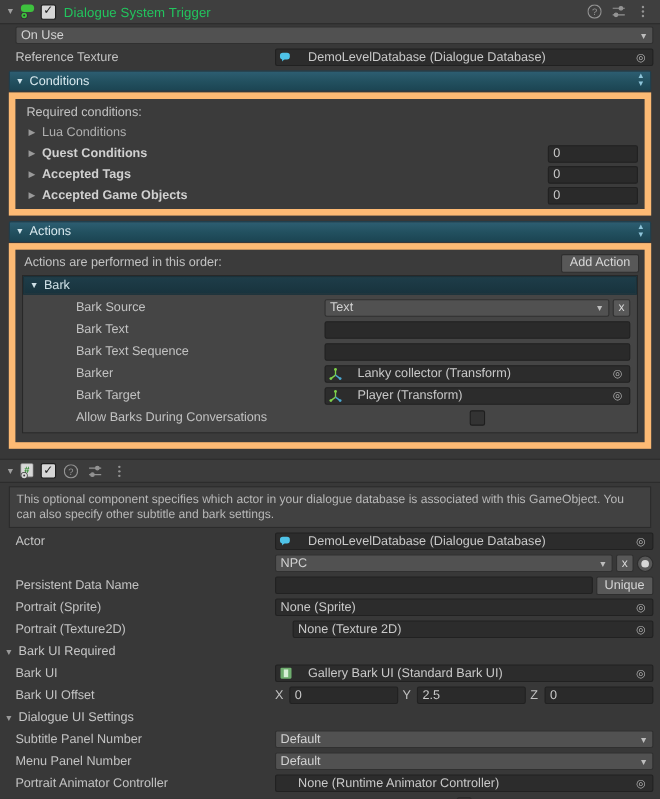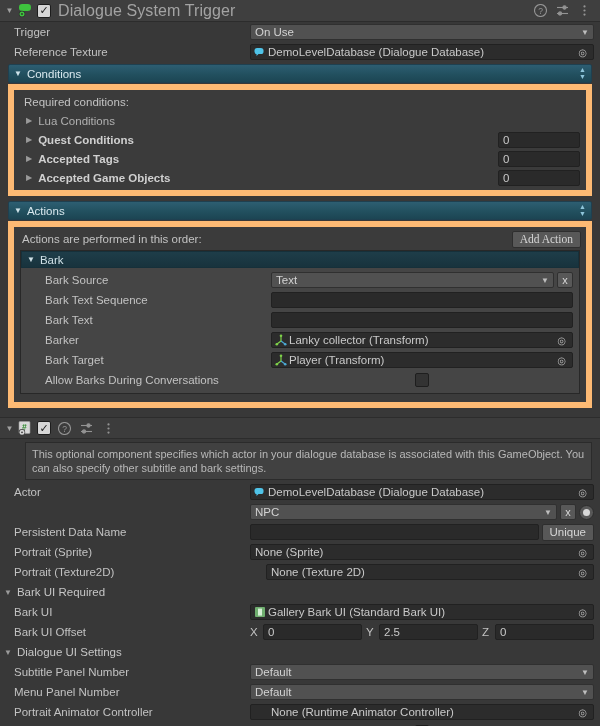--- a/index.html
+++ b/index.html
@@ -23,37 +23,37 @@
     width: 13px; height: 22px; display: flex; align-items: center; justify-content: center;
     color: #a0a0a0; font-size: 8px; flex: 0 0 13px;
   }
   .comp-icon { width: 17px; height: 17px; margin: 0 3px 0 1px; flex: 0 0 17px; position: relative; }
   .chk {
     width: 14px; height: 14px; background: #d6d6d6; border: 1px solid #1d1d1d;
     border-radius: 2px; margin-right: 7px; flex: 0 0 14px;
     display: flex; align-items: center; justify-content: center;
     color: #1a1a1a; font-size: 11px; line-height: 1;
   }
-  .comp-title { color: #a3a3a3; font-size: 16px; flex: 1; letter-spacing: .1px; }
+  .comp-title { color: #22c55e; font-size: 12px; flex: 1; letter-spacing: .1px; }
   .hdr-icons { display: flex; align-items: center; gap: 9px; padding-right: 3px; }
   .hdr-ic { width: 13px; height: 13px; opacity: .72; }
 
   
   .row { height: 20px; display: flex; align-items: center; padding-left: 14px; }
   .row.sub { padding-left: 24px; }
   .lbl { color: #c2c2c2; flex: 0 0 auto; width: 236px; white-space: nowrap; overflow: hidden; }
-  .lbl.ind { width: 226px; }
+  .lbl.ind { width: 226px; margin-left: 24px; }
   .ctl { flex: 1; display: flex; align-items: center; gap: 3px; padding-right: 6px; justify-content: center; }
 
   .field {
     height: 16px; background: #2a2a2a; border: 1px solid #212121; border-radius: 2px;
     flex: 1; display: flex; align-items: center; padding: 0 4px; color: #c9c9c9;
     font-size: 11.5px; min-width: 0; overflow: hidden; white-space: nowrap;
   }
-  .field.objf { background: #2c2c2c; padding-left: 3px; }
+  .field.objf { background: #2c2c2c; padding-left: 3px; gap: 12px; }
   .objval { overflow: hidden; text-overflow: ellipsis; white-space: nowrap; }
   .dropdown {
     height: 16px; background: #515151; border: 1px solid #303030; border-radius: 2px;
     flex: 1; display: flex; align-items: center; padding: 0 4px; color: #d2d2d2;
     position: relative; min-width: 0; white-space: nowrap; overflow: hidden;
   }
   .dd-arrow { margin-left: auto; color: #bdbdbd; font-size: 8px; padding-left: 6px; }
   .picker {
     width: 13px; flex: 0 0 13px; display: flex; align-items: center; justify-content: center;
     color: #b9b9b9; font-size: 10px; margin-left: auto;
@@ -110,34 +110,34 @@
   .arrow-row .nm { color: #c9c9c9; }
   .arrow-row .nm.bold { font-weight: bold; color: #d0d0d0; }
   .arrow-row .nm.dim { color: #b0b0b0; }
   .num-field {
     margin-left: auto; margin-right: 6px; width: 82px; height: 16px; background: #2a2a2a;
     border: 1px solid #212121; border-radius: 2px; display: flex; align-items: center;
     padding: 0 4px; color: #c9c9c9;
   }
 
   .helpbox {
-    margin: 3px 8px 2px 25px; border: 1px solid #2b2b2b; background: #414141;
+    margin: 3px 8px 2px 8px; border: 1px solid #2b2b2b; background: #414141;
     padding: 4px 6px; color: #b8b8b8; font-size: 11px; line-height: 14px;
   }
 
   .fold-row { height: 20px; display: flex; align-items: center; padding-left: 4px; color: #c6c6c6; }
   .fold-row .tri { color: #9a9a9a; font-size: 8px; margin-right: 5px; }
 
   .vec3 { display: flex; align-items: center; gap: 4px; flex: 1; padding-right: 6px; }
   .vec-ax { color: #c2c2c2; width: 9px; text-align: left; flex: 0 0 9px; }
   .vec3 .field { flex: 1; }
 
   .actionbar { height: 20px; display: flex; align-items: center; padding: 0 5px 0 8px; }
   .actionbar .t { color: #c2c2c2; }
-  .actionbar .btn { margin-left: auto; font-family: Liberation Serif, serif; }
+  .actionbar .btn { margin-left: auto; }
 
   .tiny-ic { width: 12px; height: 12px; margin-right: 2px; flex: 0 0 12px; }
 </style>
 </head>
 <body>
 
 <div class="inspector">
 
   <div class="comp-header">
     <span class="foldout-tri">▼</span>
@@ -171,21 +171,20 @@
         <svg width="13" height="13" viewBox="0 0 13 13" fill="#b5b5b5">
             <circle cx="6.5" cy="2.4" r="1.1"></circle>
             <circle cx="6.5" cy="6.5" r="1.1"></circle>
             <circle cx="6.5" cy="10.6" r="1.1"></circle>
           </svg>
       </span>
     </span>
   </div>
 
   <div class="row">
-    <span class="lbl">Trigger</span>
     <span class="ctl">
       <span class="dropdown">
         <span>On Use</span>
         <span class="dd-arrow">▼</span>
       </span>
     </span>
   </div>
 
   <div class="row">
     <span class="lbl">Reference Texture</span>
@@ -266,28 +265,28 @@
           <span class="ctl">
             <span class="dropdown">
               <span>Text</span>
               <span class="dd-arrow">▼</span>
             </span>
             <span class="mini-btn">x</span>
           </span>
         </div>
 
         <div class="row sub">
-          <span class="lbl ind">Bark Text Sequence</span>
+          <span class="lbl ind">Bark Text</span>
           <span class="ctl">
             <span class="field"></span>
           </span>
         </div>
 
         <div class="row sub">
-          <span class="lbl ind">Bark Text</span>
+          <span class="lbl ind">Bark Text Sequence</span>
           <span class="ctl">
             <span class="field"></span>
           </span>
         </div>
 
         <div class="row sub">
           <span class="lbl ind">Barker</span>
           <span class="ctl">
             <span class="field objf">
               <span class="tiny-ic">

